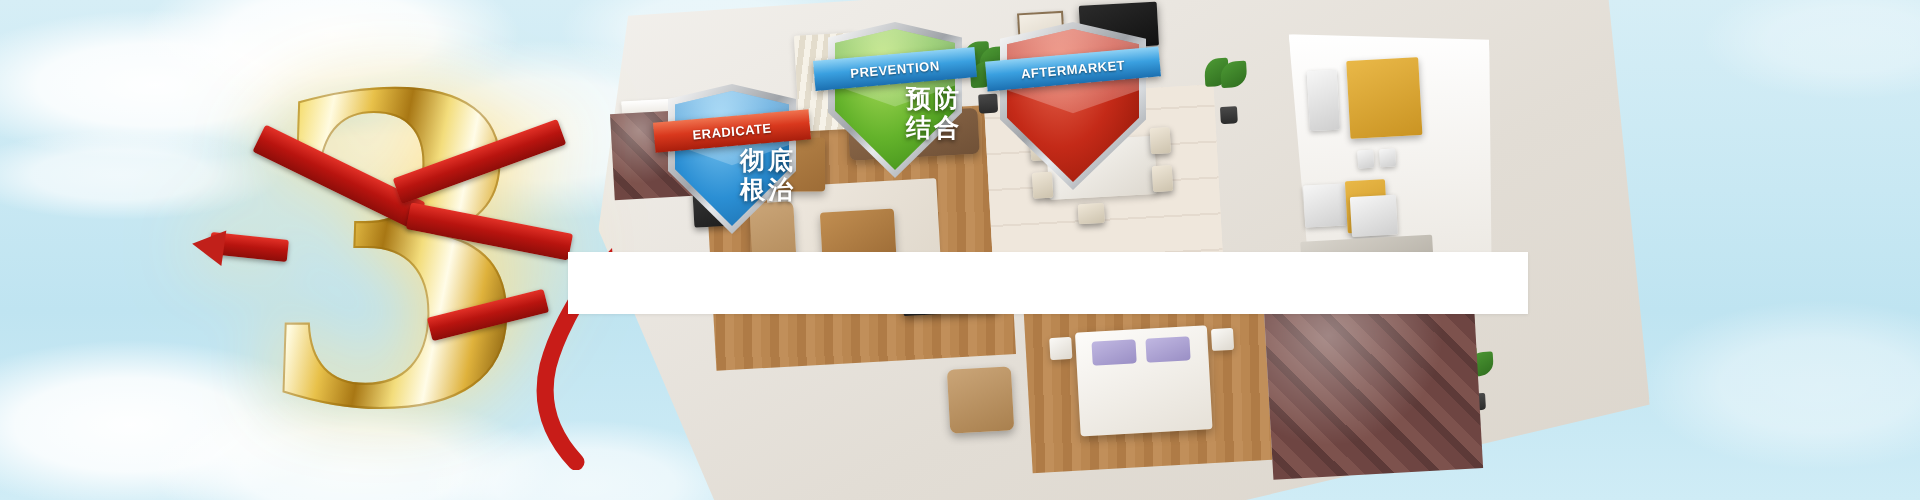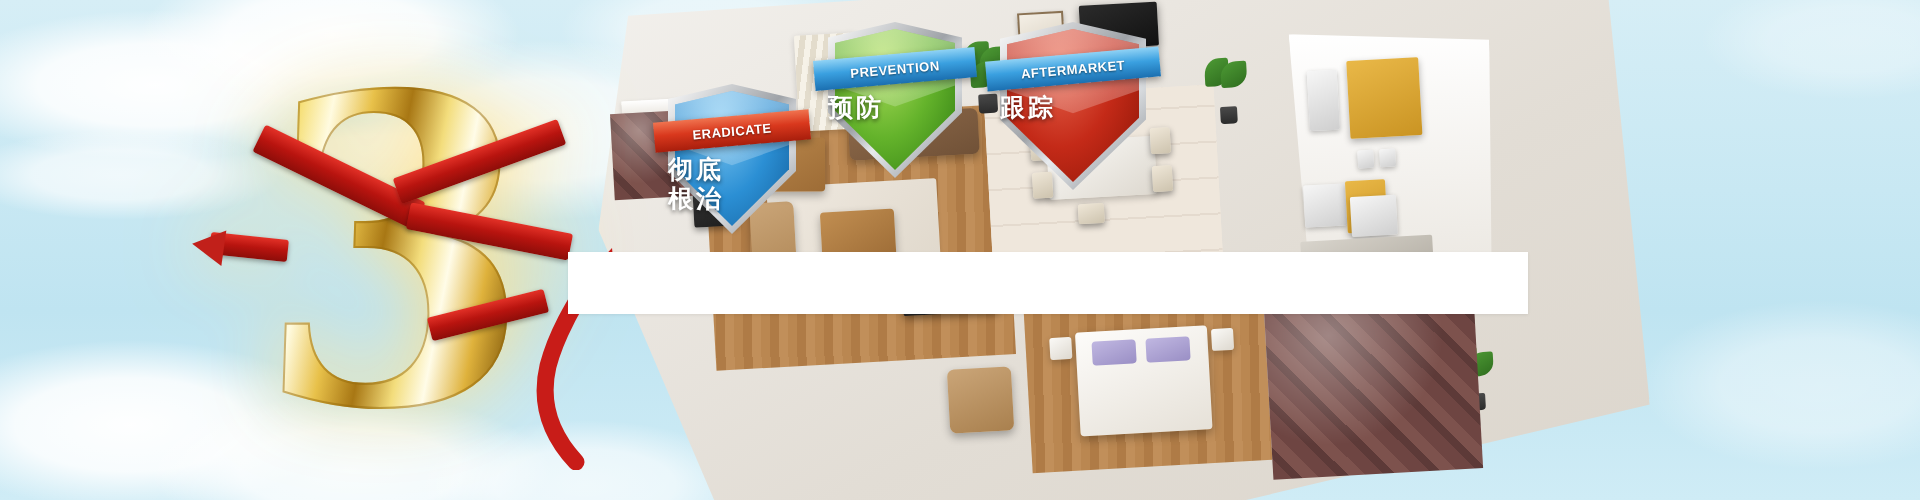--- a/index.html
+++ b/index.html
@@ -145,25 +145,24 @@
   .sash-red{ background:linear-gradient(180deg,#f0734f 0%,#d9381d 45%,#a81e0c 100%); }
   .sash-blue{ background:linear-gradient(180deg,#8fd2f5 0%,#3aa0e0 45%,#1b6fb0 100%); }
   .shield .sash span{
     color:#fff; font-weight:700; letter-spacing:.5px;
     font-size:13px; white-space:nowrap;
     text-shadow:0 1px 2px rgba(0,0,0,.5);
     font-family:"Liberation Sans","DejaVu Sans",sans-serif;
   }
   .shield .cn{
     position:absolute; left:0; right:0; top:62px;
-    text-align:left; color:#fff; font-weight:700;
+    text-align:right; color:#fff; font-weight:700;
     font-size:25px; line-height:29px; letter-spacing:3px;
     text-shadow:0 2px 4px rgba(0,0,0,.55);
     font-family:"DejaVu Sans","Liberation Sans",sans-serif;
-    margin-top:9px;
   }
 
   #shield-1{ left:668px; top:84px;  width:128px; height:150px; }
   #shield-2{ left:828px; top:22px;  width:134px; height:156px; }
   #shield-3{ left:1000px;top:22px;  width:146px; height:168px; }
 
   
   #desc-panel{
     position:absolute; left:568px; top:252px;
     width:960px; height:62px;
@@ -313,32 +312,32 @@
 
   <div class="shield shield-green" id="shield-2">
     <div class="rim"></div>
     <div class="inner"></div>
     <div class="gloss"></div>
     <div class="sash sash-blue">
       <span>PREVENTION</span>
     </div>
     <div class="cn">
       <div>预防</div>
+      <div>结合</div>
     </div>
   </div>
 
   <div class="shield shield-red" id="shield-3">
     <div class="rim"></div>
     <div class="inner"></div>
     <div class="gloss"></div>
     <div class="sash sash-blue">
       <span>AFTERMARKET</span>
     </div>
     <div class="cn">
-      <div>跟踪</div>
     </div>
   </div>
 
   <div id="desc-panel">
   </div>
 
 
 </div>
 
 </body></html>

